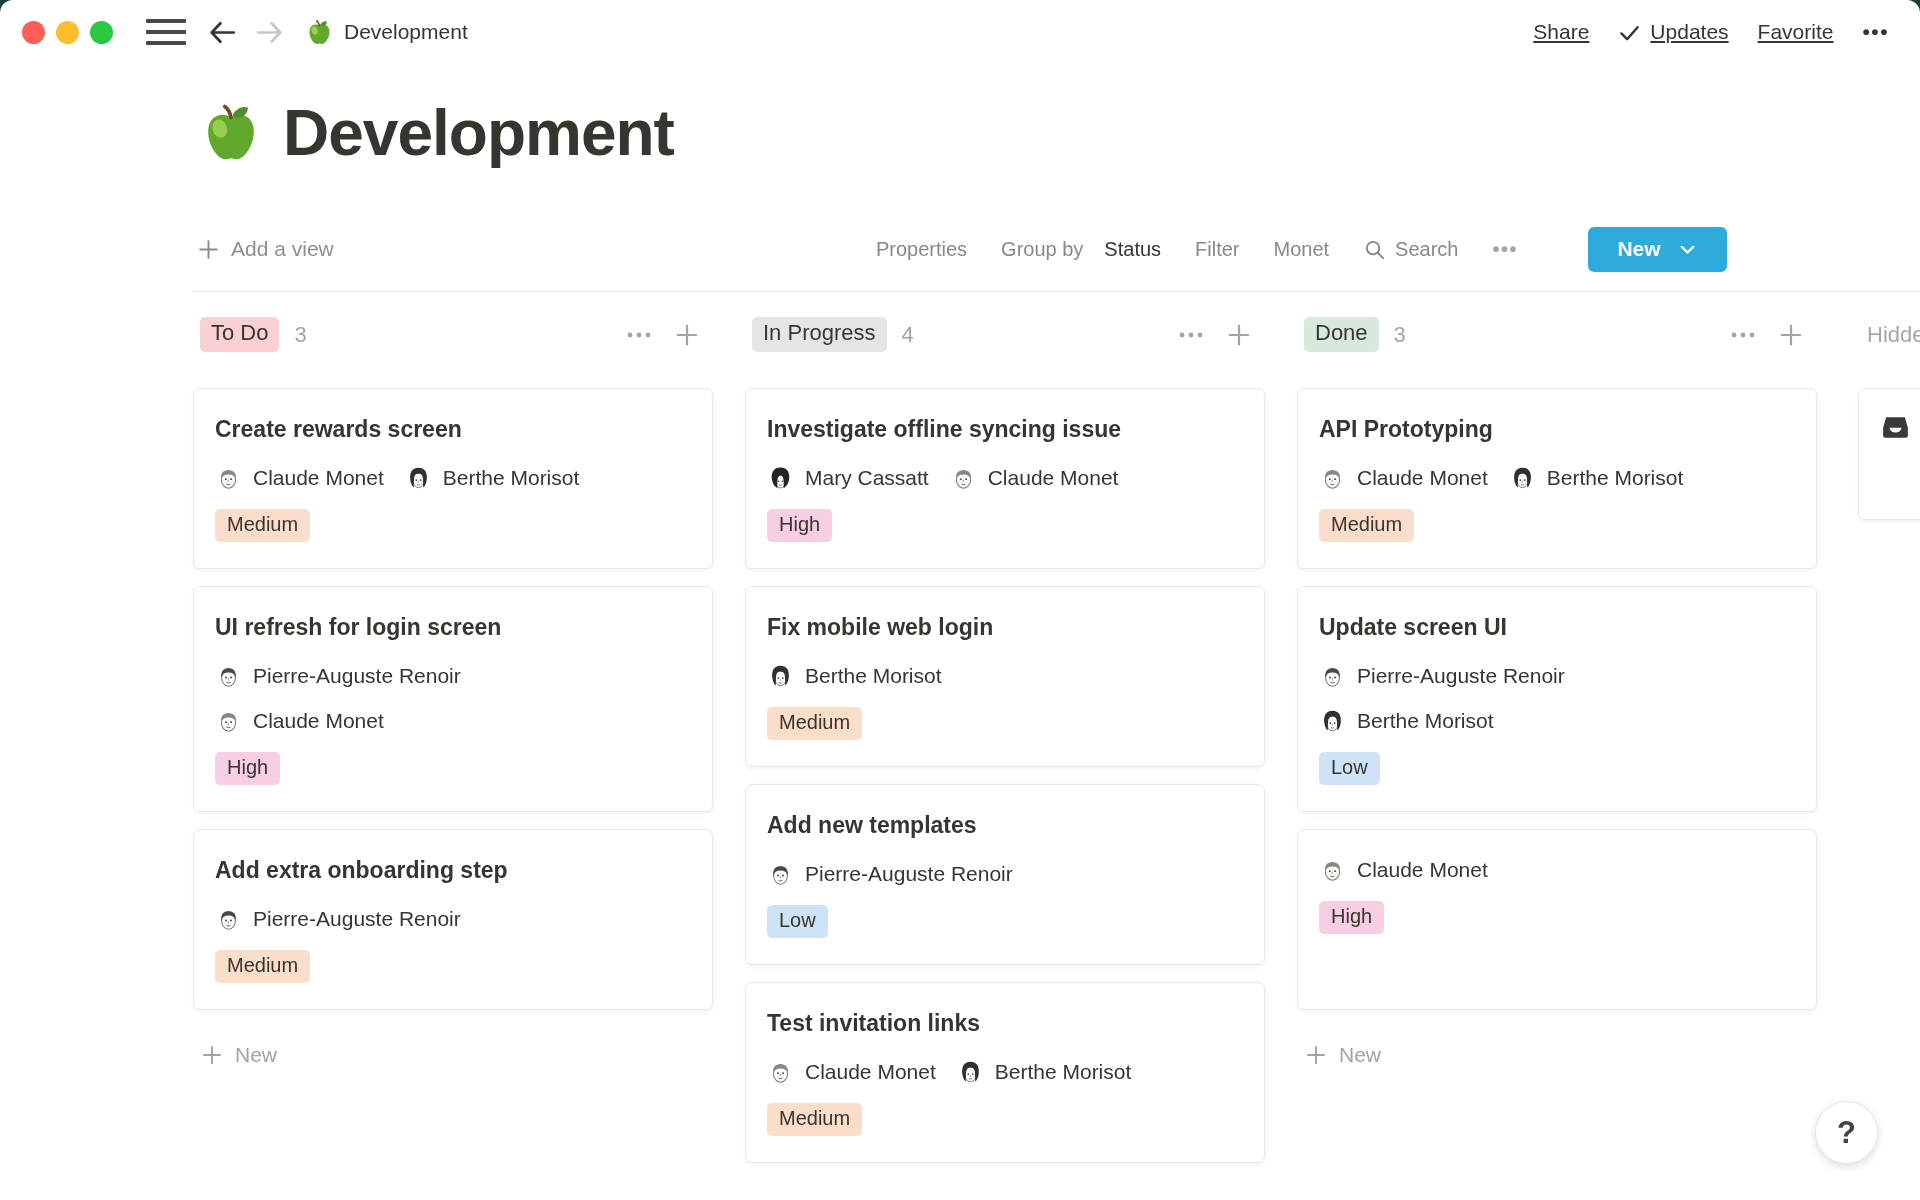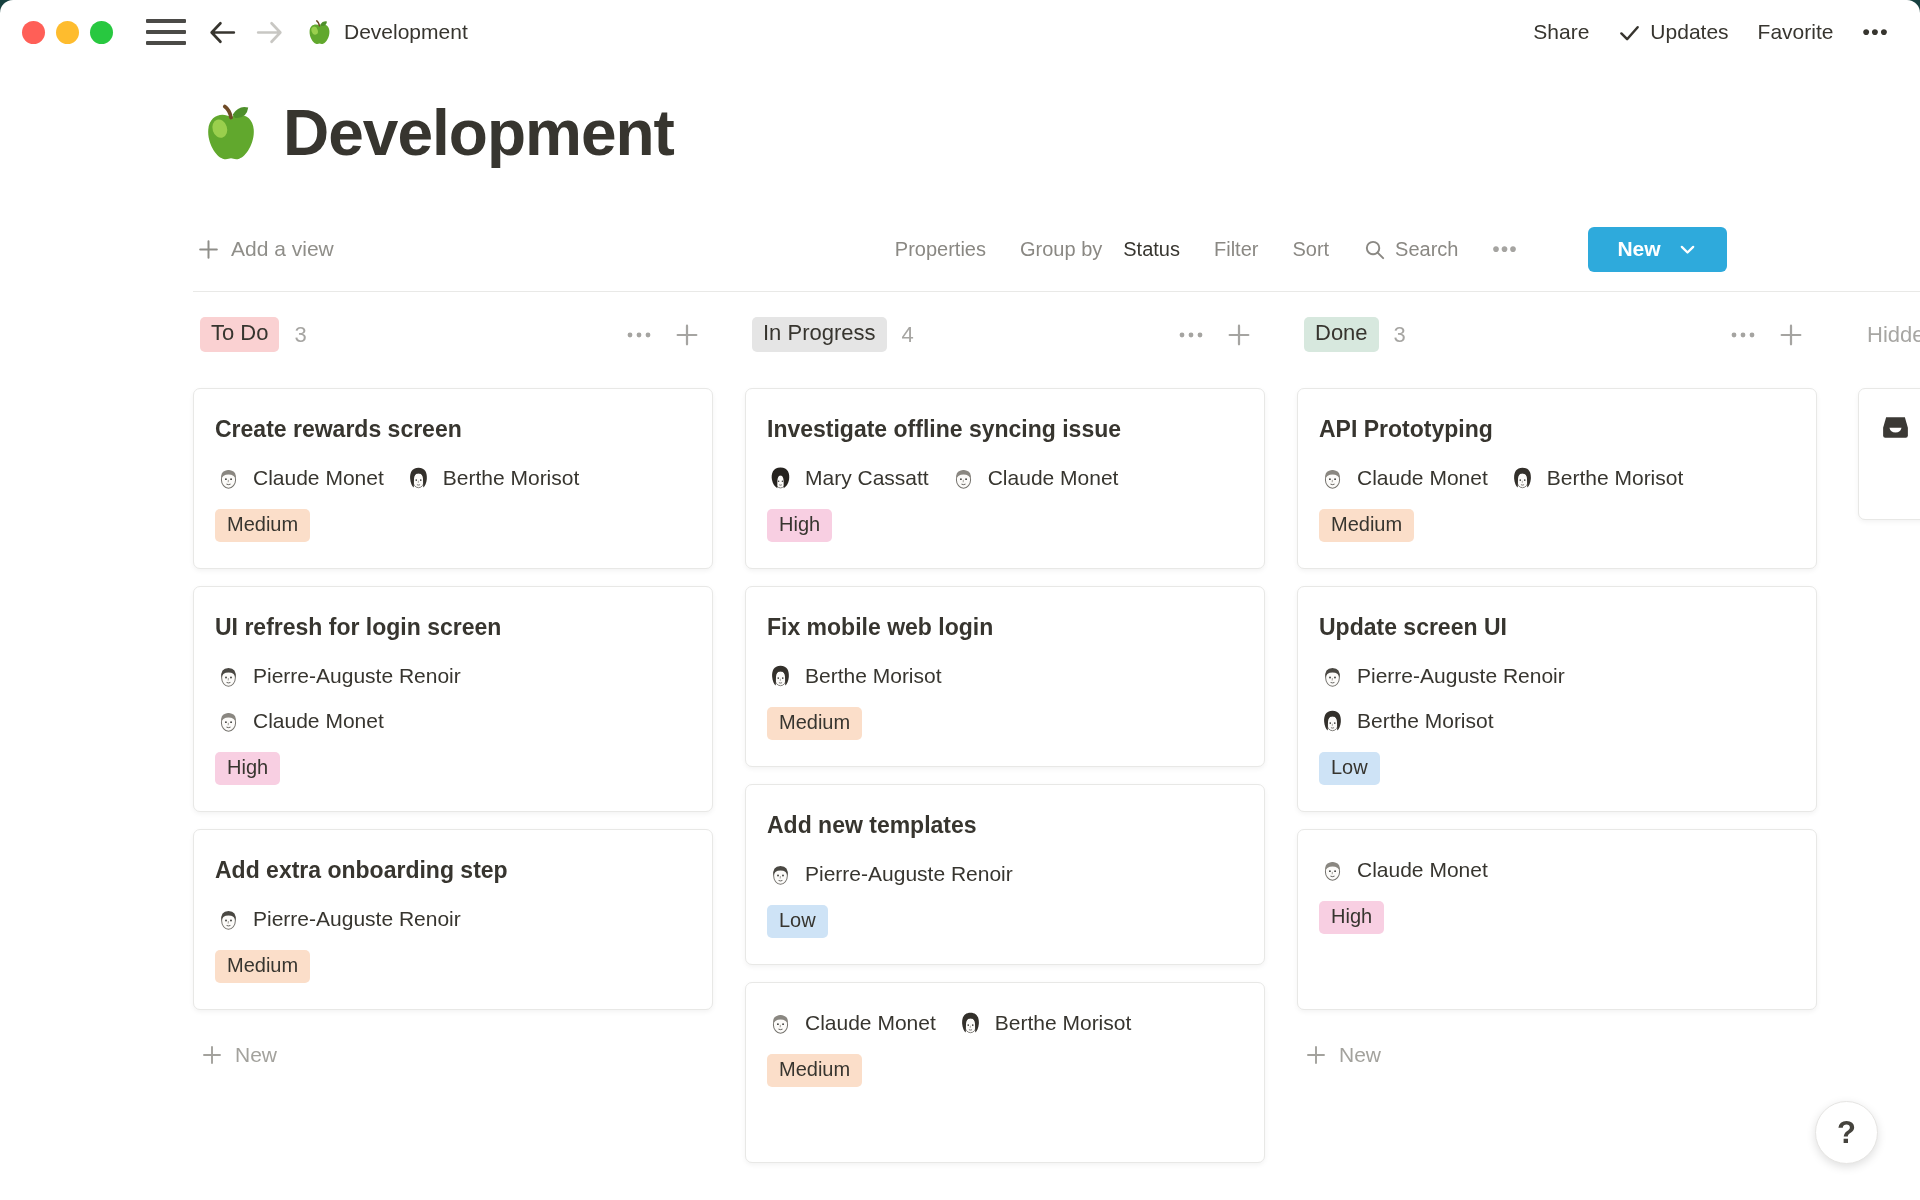--- a/index.html
+++ b/index.html
@@ -11,21 +11,21 @@
           padding:0 31px 0 22px;box-sizing:border-box;}
   .lights{display:flex;gap:11px;align-items:center;}
   .light{width:23px;height:23px;border-radius:50%;}
   .l-red{background:#FF5F57}.l-yellow{background:#FEBC2E}.l-green{background:#28C840}
   .hamb{margin-left:33px;display:flex;flex-direction:column;gap:7px;width:40px;cursor:pointer;}
   .hamb span{height:4px;background:#4B4A47;border-radius:1px;}
   .navarrow{margin-left:20px;display:flex;align-items:center;}
   .tb-apple{margin-left:20px;display:flex;align-items:center;}
   .tb-title{margin-left:11px;font-size:21px;}
   .tb-right{margin-left:auto;display:flex;align-items:center;gap:29px;font-size:21px;}
-  .tb-item{display:flex;align-items:center;gap:9px;cursor:pointer;}
+  .tb-item{display:flex;align-items:center;gap:9px;cursor:pointer;text-decoration:underline;}
   .tb-more{letter-spacing:1.5px;font-weight:700;font-size:21px;cursor:pointer;}
 
   
   .page-head{position:absolute;left:200px;top:98px;display:flex;align-items:center;gap:21px;}
   .page-title{font-size:64px;font-weight:700;letter-spacing:-1px;margin:0;line-height:1.1;}
 
   
   .toolbar{position:absolute;left:196px;right:193px;top:226px;height:46px;display:flex;align-items:center;}
   .add-view{display:flex;align-items:center;gap:10px;color:#8F8E89;font-size:21px;cursor:pointer;}
   .tools{margin-left:auto;display:flex;align-items:center;gap:34px;color:#8A8883;font-size:20px;}
@@ -204,21 +204,21 @@
         </svg>
       <span>Add a view</span>
     </div>
     <div class="tools">
       <div class="tool">Properties</div>
       <div class="tool">
         <span>Group by</span>
           <span class="group-status">Status</span>
       </div>
       <div class="tool">Filter</div>
-      <div class="tool">Sort</div>
+      <div class="tool">Monet</div>
       <div class="tool">
         <svg width="23" height="23">
             <use href="#ic-search"></use>
           </svg>
         <span>Search</span>
       </div>
       <div class="tool tools-more">•••</div>
       <button class="new-btn">
         <span>New</span>
         <span class="chev">
@@ -367,20 +367,21 @@
           <svg class="av">
               <use href="#av-renoir"></use>
             </svg>
           <span>Pierre-Auguste Renoir</span>
         </span>
       </div>
       <span class="badge pr-low">Low</span>
     </div>
 
     <div class="card">
+      <div class="card-title">Test invitation links</div>
       <div class="a-row">
         <span class="assignee">
           <svg class="av">
               <use href="#av-monet"></use>
             </svg>
           <span>Claude Monet</span>
         </span>
         <span class="assignee">
           <svg class="av">
               <use href="#av-morisot"></use>

